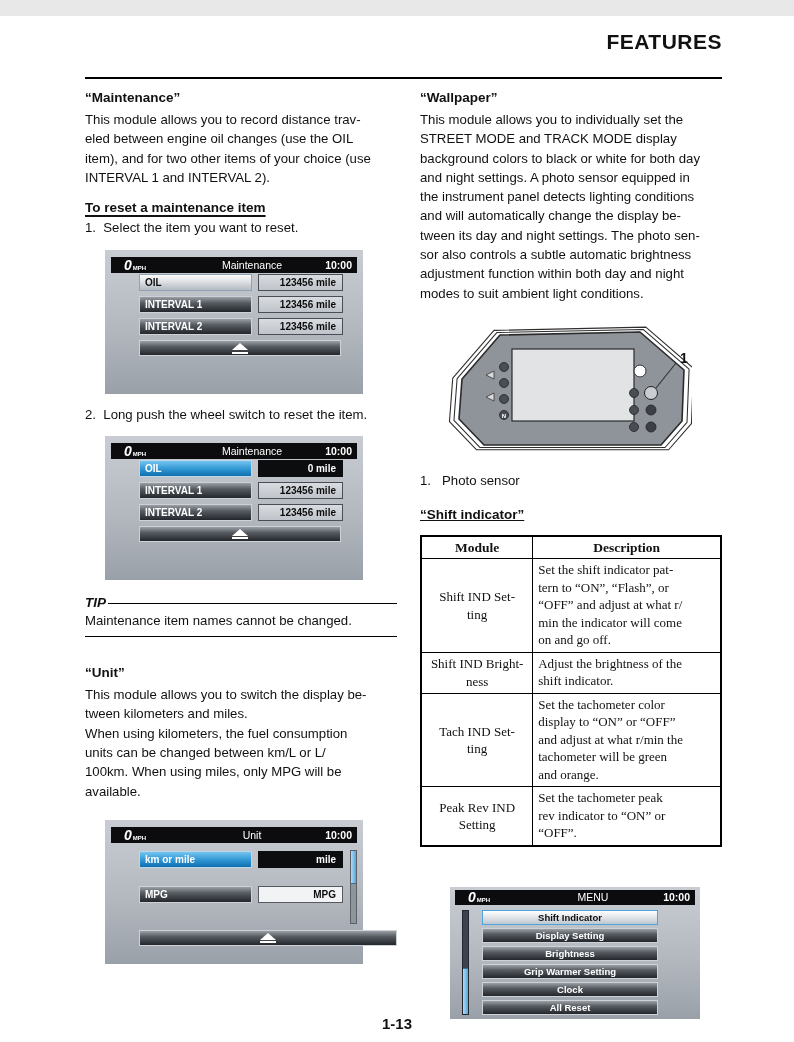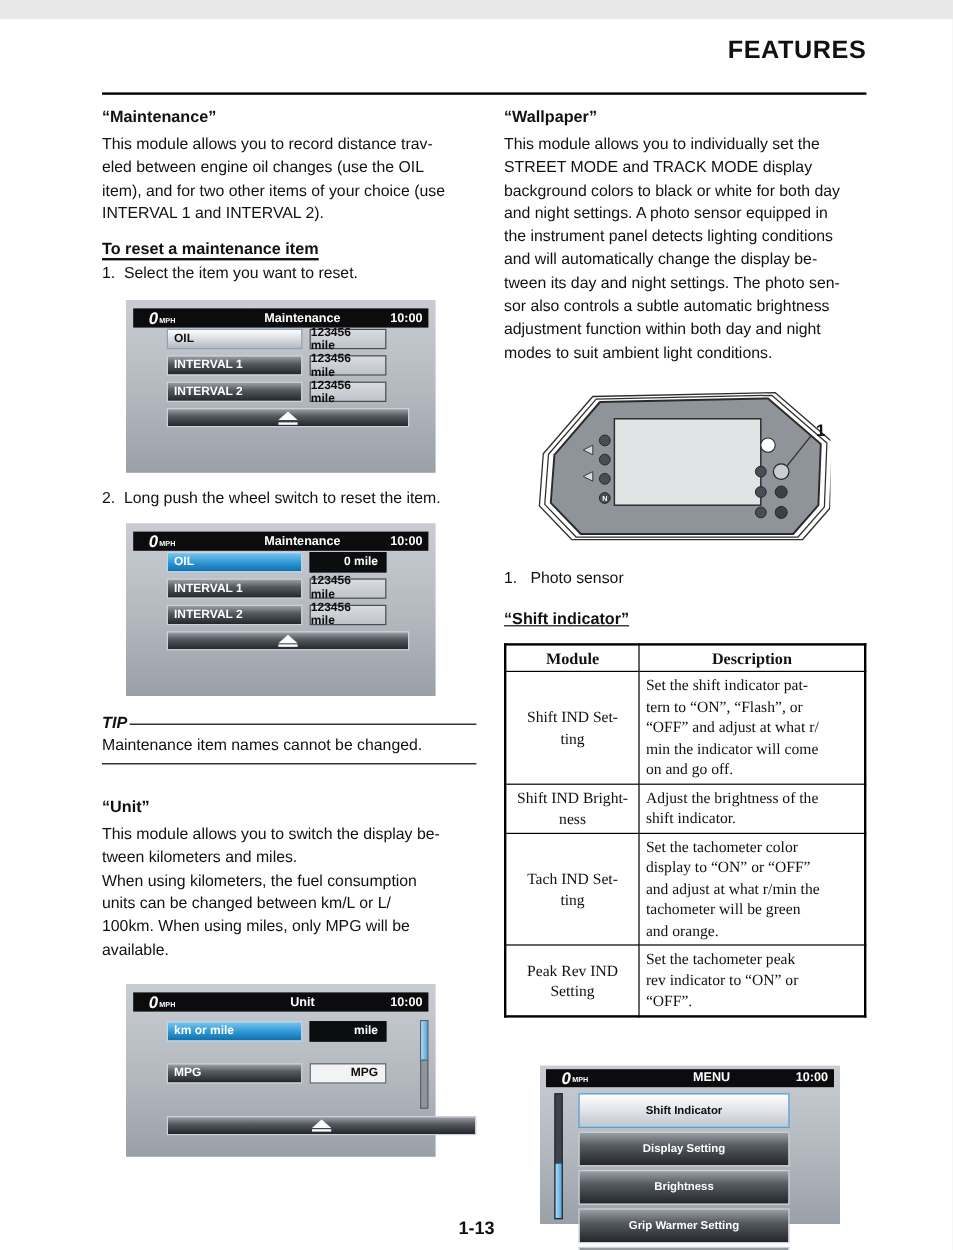--- a/index.html
+++ b/index.html
@@ -50,32 +50,32 @@
   }
   .screen-header {
     position: absolute; top: 7px; left: 6px; right: 6px; height: 16px;
     background: #0c0c0e; color: #fff; display: flex; align-items: center;
   }
   .speed-wrap { display: flex; align-items: flex-end; margin-left: 13px; height: 100%; padding-bottom: 1px; }
   .speed { font-style: italic; font-weight: bold; font-size: 14px; line-height: 14px; }
   .speed-unit { font-size: 6px; font-weight: bold; margin-left: 1px; margin-bottom: 1px; }
   .screen-title {
     position: absolute; left: 0; right: 0; text-align: center;
-    font-size: 10.5px; font-weight: bold; padding-left: 36px;
+    font-size: 10.5px; font-weight: normal; padding-left: 36px;
   }
   .screen-time { margin-left: auto; margin-right: 5px; font-size: 10.5px; font-weight: bold; z-index: 1; }
 
   .screen-rows { position: absolute; top: 24px; left: 34px; right: 22px; }
   .screen-row { display: flex; height: 17px; margin-bottom: 5px; }
   .row-btn {
     width: 113px; flex: none; display: flex; align-items: center;
     padding-left: 5px; font-size: 10px; font-weight: bold;
   }
   .row-val {
-    width: 64px; flex: none; margin-left: 6px;
+    width: 85px; flex: none; margin-left: 6px;
     display: flex; align-items: center; justify-content: flex-end;
     padding-right: 6px; font-size: 10px; font-weight: bold;
   }
   .btn-dark {
     background: linear-gradient(180deg,#9ba0a7 0%,#565b61 40%,#23272c 100%);
     border: 1px solid #ced2d7; color: #fff;
   }
   .btn-silver {
     background: linear-gradient(180deg,#fdfdfe 0%,#dadde1 50%,#b4bac2 100%);
     border: 1px solid #8ea4b6; color: #0f0f0f;
@@ -146,21 +146,21 @@
   }
   .menu-scroll .thumb {
     position: absolute; bottom: 0; left: 0; right: 0; height: 45%;
     background: linear-gradient(90deg,#aadcf8,#5aa6d8); border-top: 1px solid #3a6e96;
   }
   .menu-items {
     position: absolute; left: 32px; top: 23px; width: 176px;
     display: flex; flex-direction: column; gap: 3px;
   }
   .menu-item {
-    height: 29px; display: flex; align-items: center; justify-content: center;
+    height: 15px; display: flex; align-items: center; justify-content: center;
     font-size: 9.5px; font-weight: bold;
   }
   .menu-item.dark {
     background: linear-gradient(180deg,#9ba0a7 0%,#565b61 40%,#23272c 100%);
     border: 1px solid #ced2d7; color: #fff;
   }
   .menu-item.selected {
     background: linear-gradient(180deg,#ffffff 0%,#dde1e6 55%,#bfc6ce 100%);
     border: 1px solid #4ea3da; color: #0d0d0d;
   }

